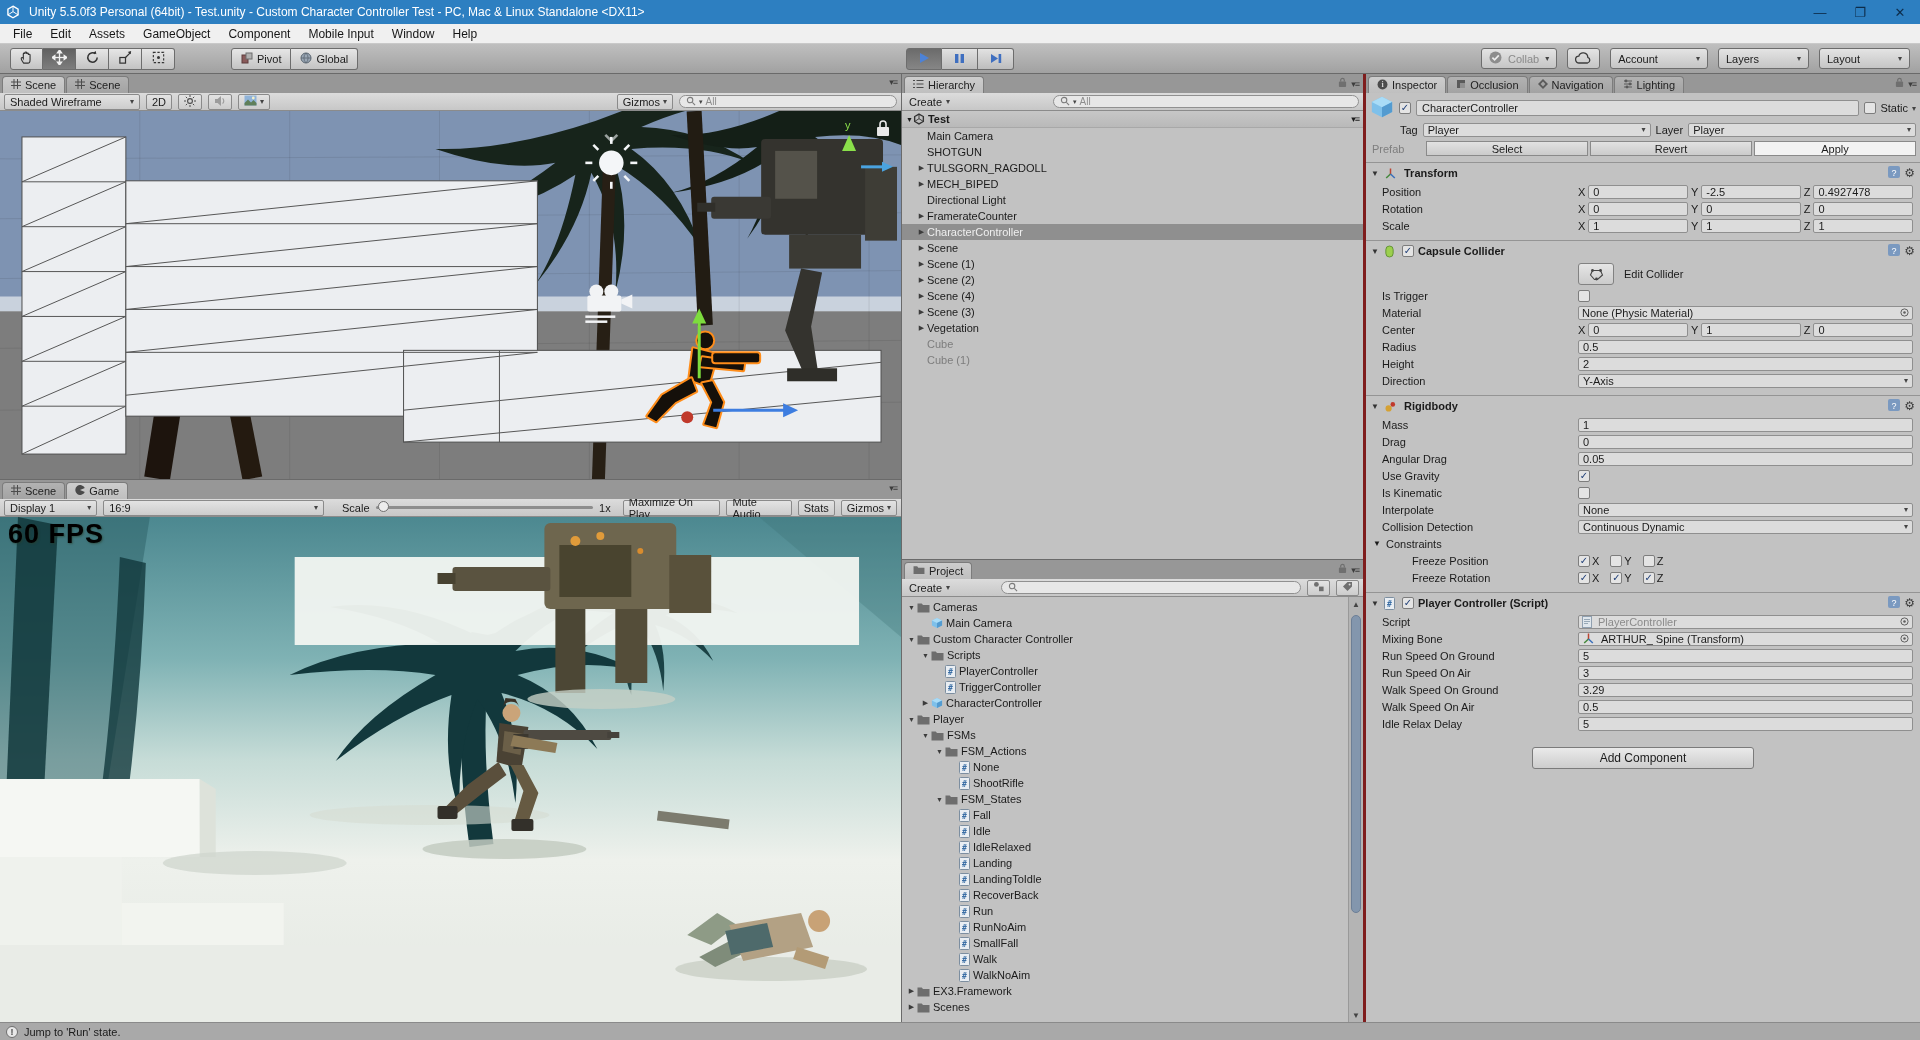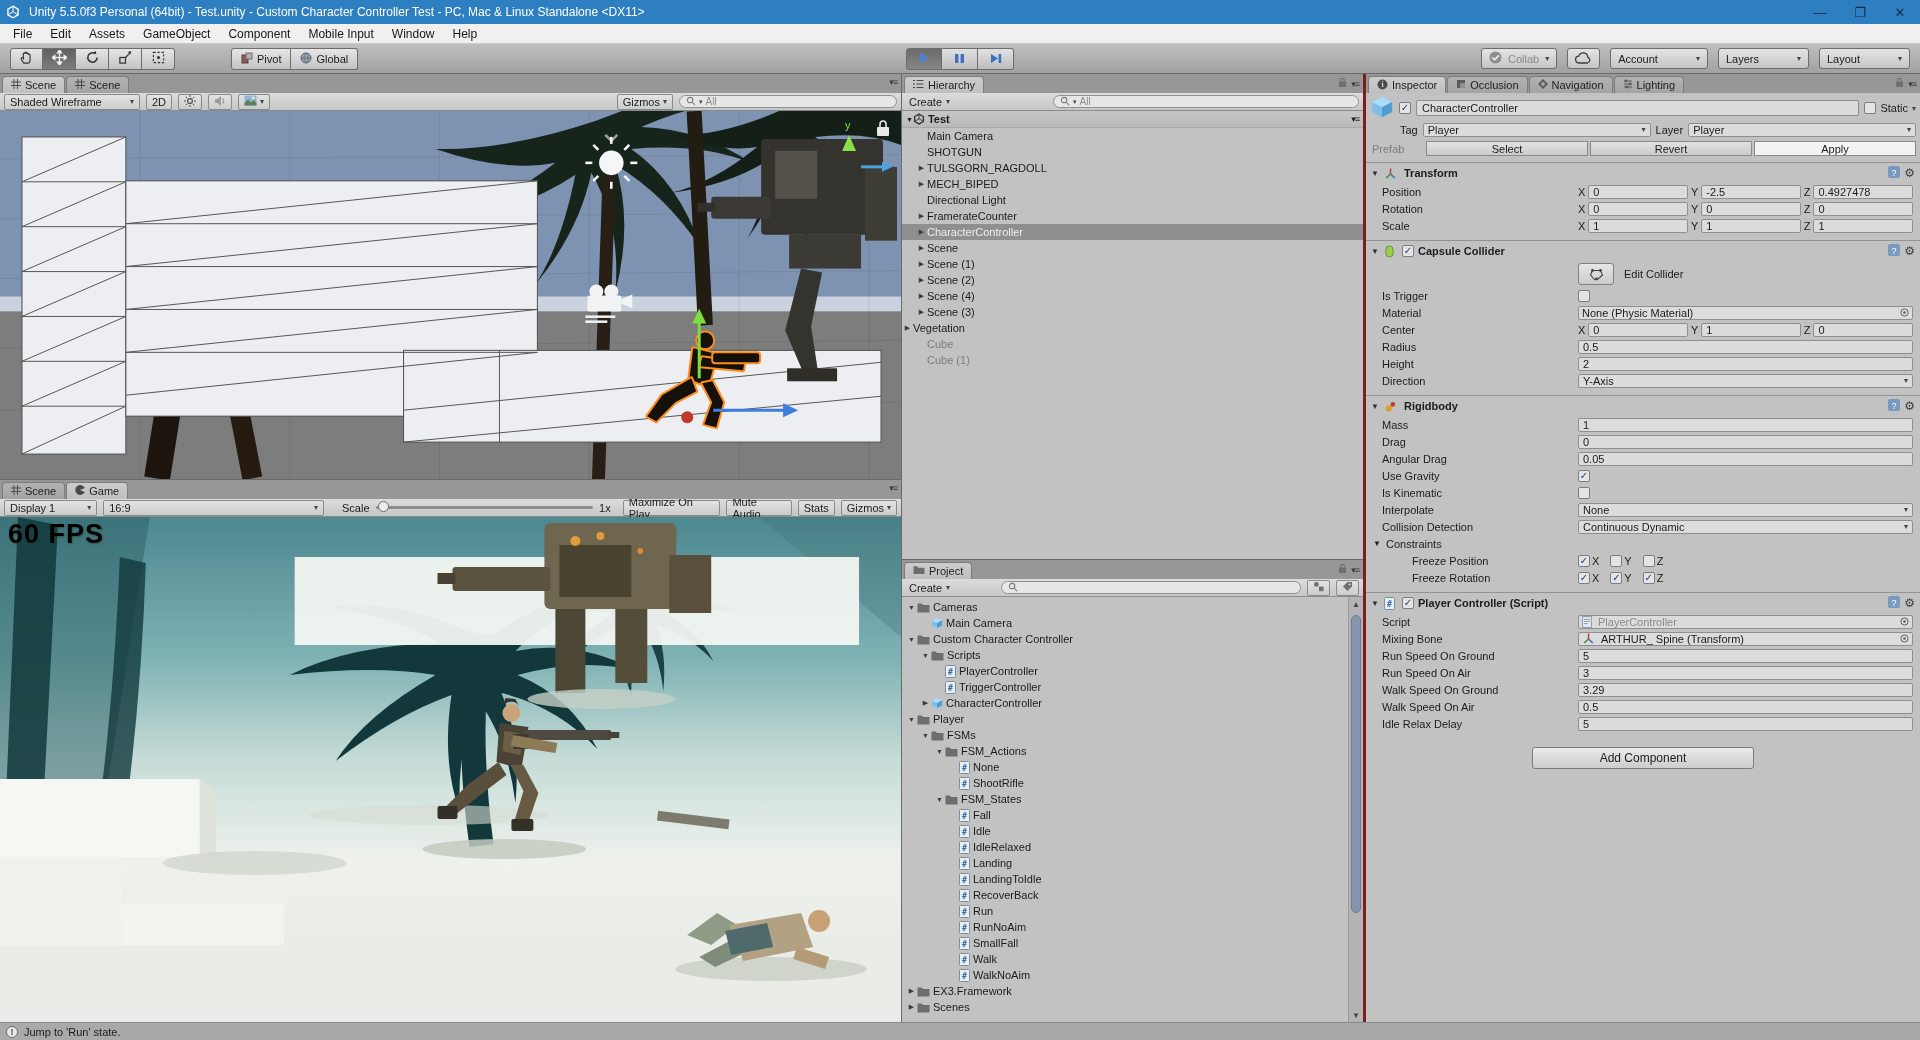--- a/index.html
+++ b/index.html
@@ -671,21 +671,21 @@
                 <span class="lab">Scene (2)</span>
               </div>
               <div class="tree-row" style="padding-left: 14px;">
                 <span class="arrow">▶</span>
                 <span class="lab">Scene (4)</span>
               </div>
               <div class="tree-row" style="padding-left: 14px;">
                 <span class="arrow">▶</span>
                 <span class="lab">Scene (3)</span>
               </div>
-              <div class="tree-row" style="">
+              <div class="tree-row" style="padding-left: 14px;">
                 <span class="arrow">▶</span>
                 <span class="lab">Vegetation</span>
               </div>
               <div class="tree-row dis" style="padding-left: 14px;">
                 <span class="arrow"></span>
                 <span class="lab">Cube</span>
               </div>
               <div class="tree-row dis" style="padding-left: 14px;">
                 <span class="arrow"></span>
                 <span class="lab">Cube (1)</span>

